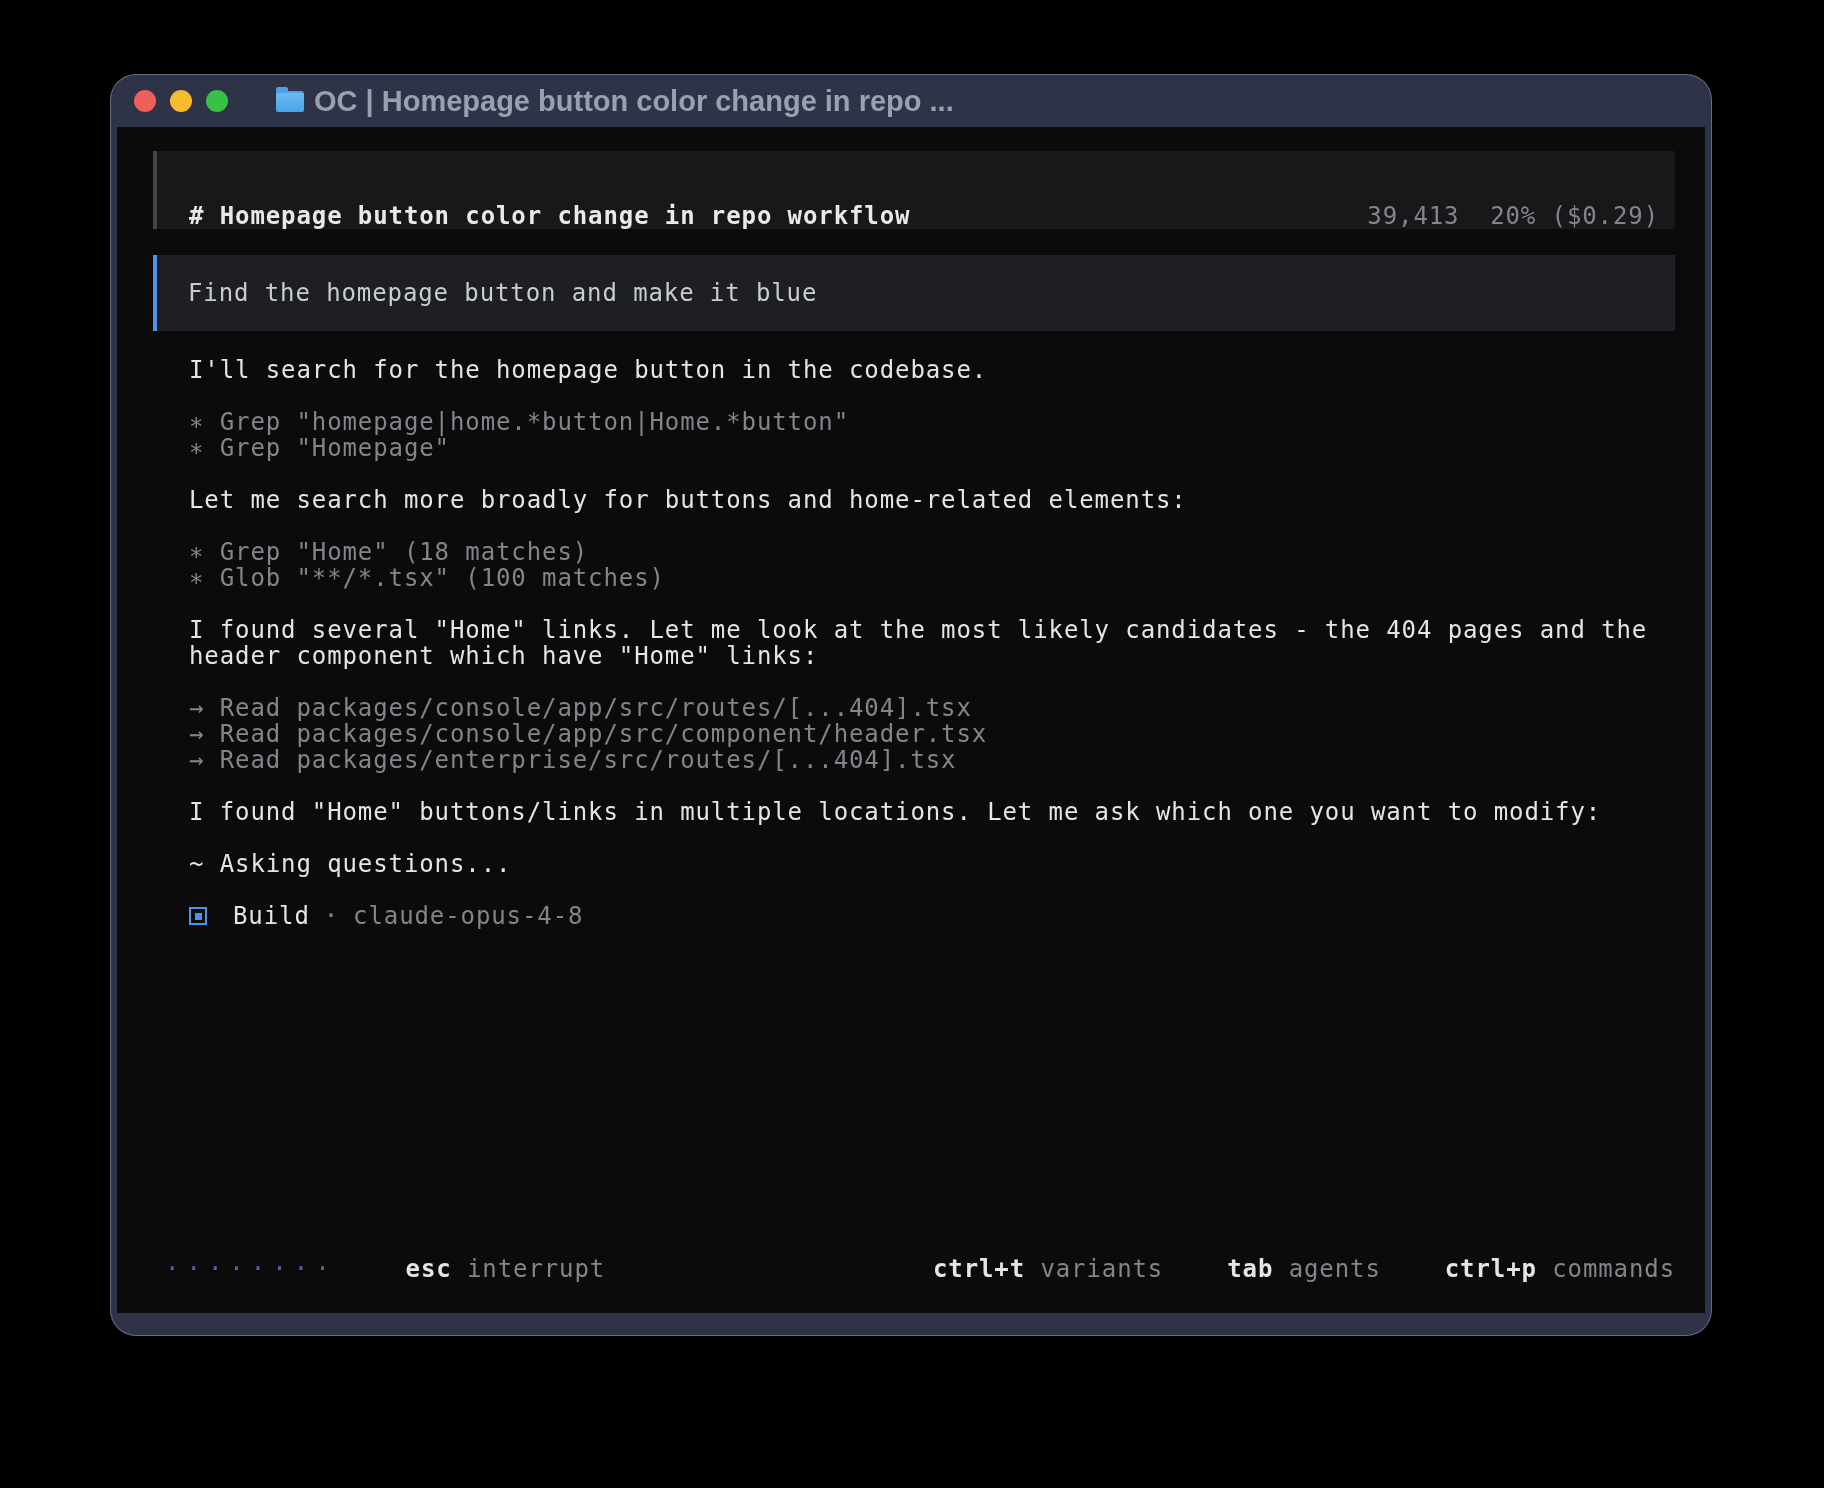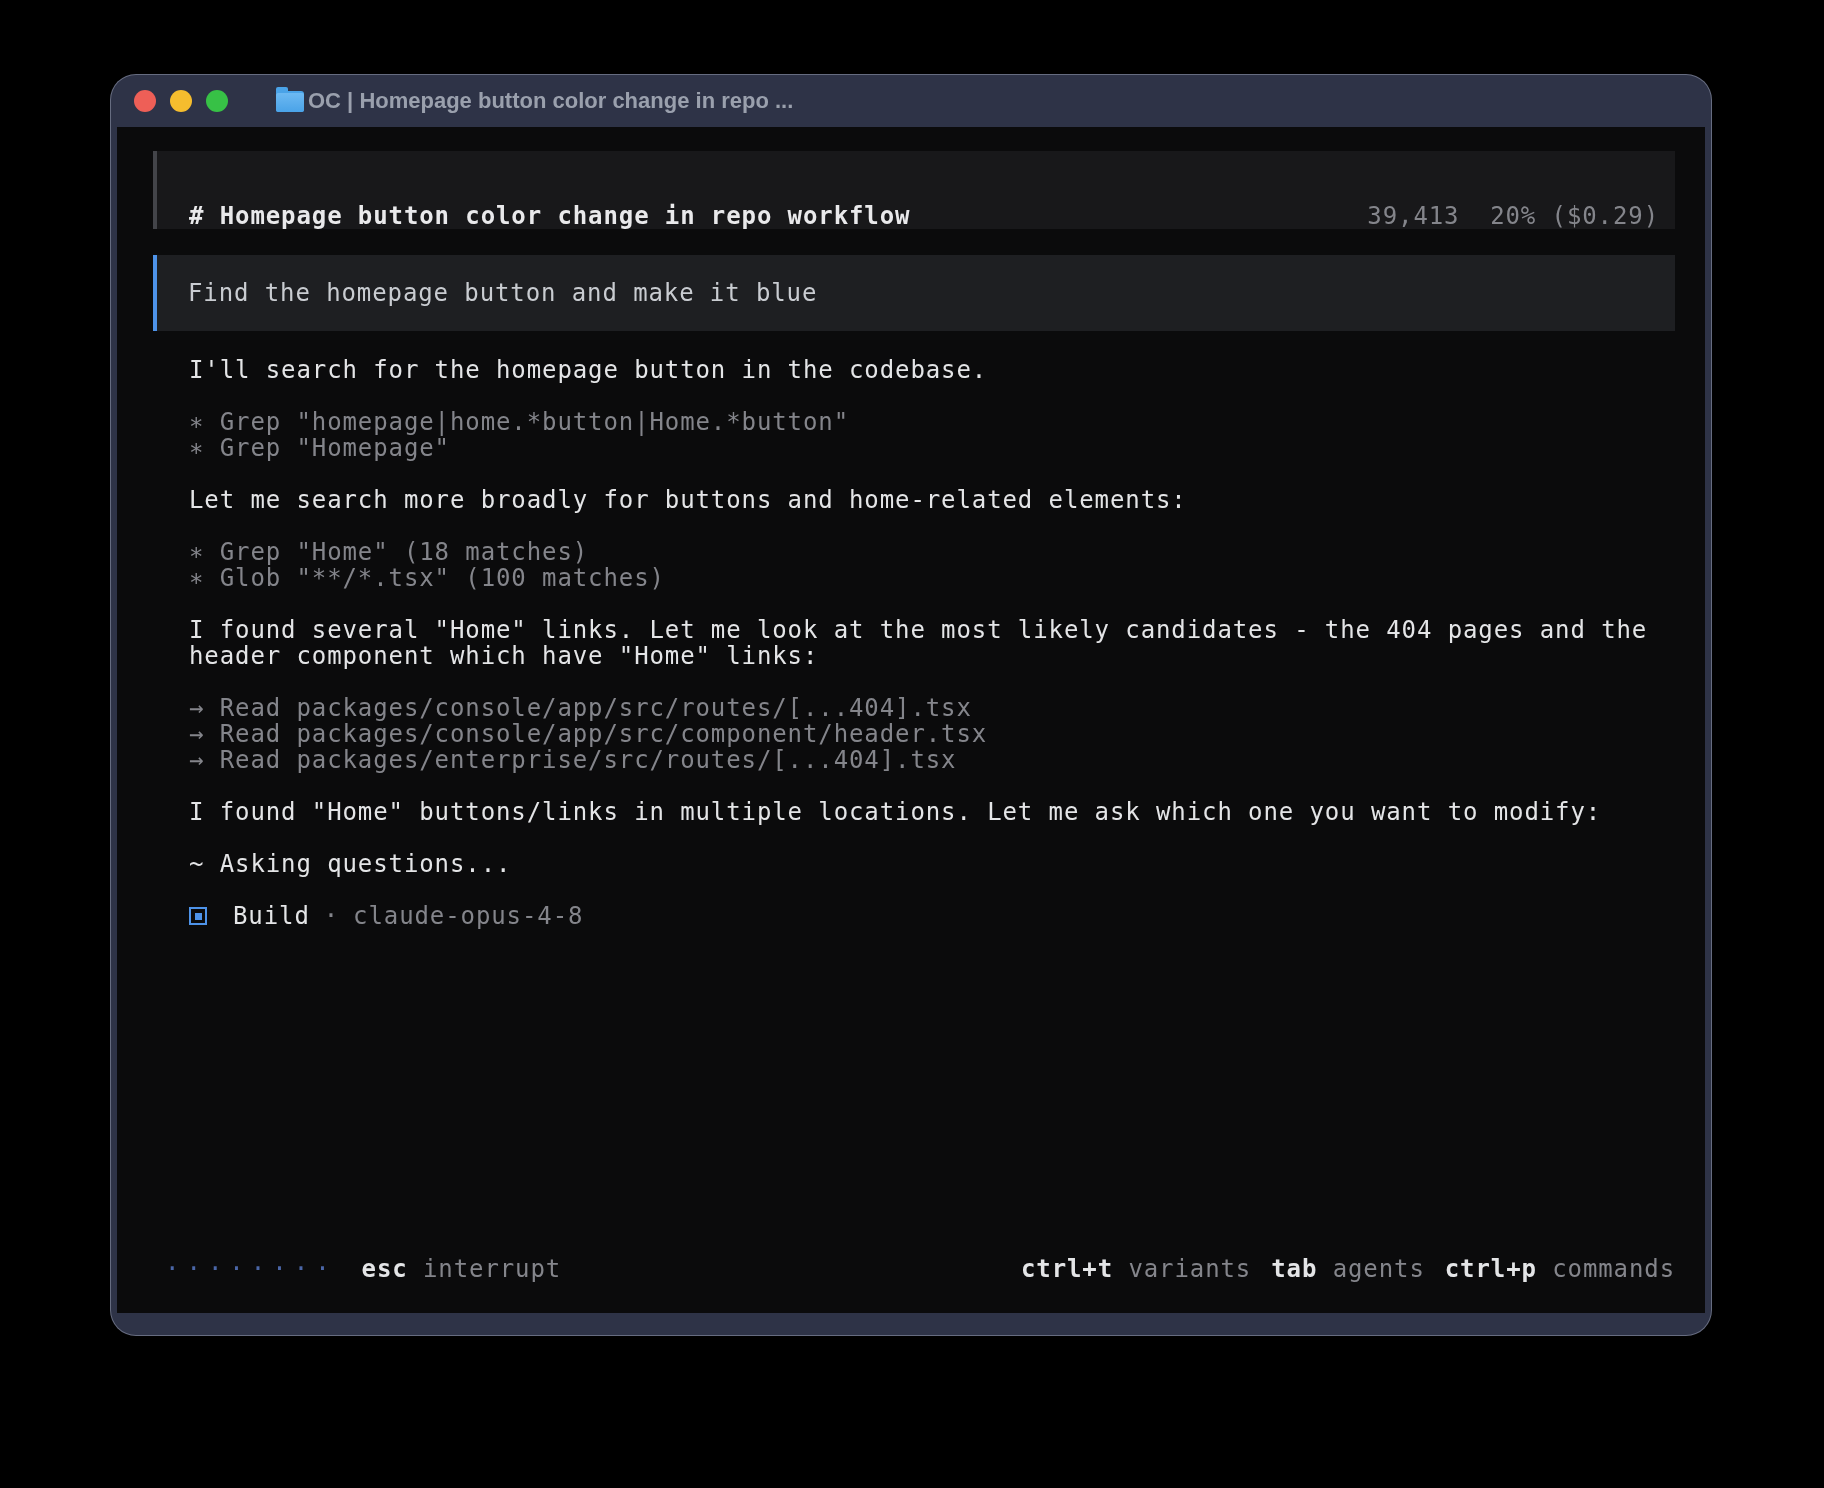--- a/index.html
+++ b/index.html
@@ -25,22 +25,22 @@
   .tl{width:22px;height:22px;border-radius:50%;display:inline-block;}
   .tl.red{background:var(--traffic-red);}
   .tl.yellow{background:var(--traffic-yellow);}
   .tl.green{background:var(--traffic-green);}
   .folder-icon{position:relative;width:28px;height:21px;margin-left:48px;
                background:var(--folder-blue);border-radius:3px;display:inline-block;}
   .folder-icon::before{content:"";position:absolute;top:-4px;left:0;width:12px;height:6px;
                background:var(--folder-blue);border-radius:2px 2px 0 0;}
   .folder-icon::after{content:"";position:absolute;top:2px;left:0;width:28px;height:19px;
                background:linear-gradient(180deg,#6db9f2,#4aa3e8);border-radius:2px;}
-  .window-title{margin-left:4px;font-family:"Liberation Sans","DejaVu Sans",sans-serif;
-               font-weight:bold;font-size:22px;color:var(--title-text);white-space:nowrap;}
+  .window-title{margin-left:10px;font-family:"Liberation Sans","DejaVu Sans",sans-serif;
+               font-weight:bold;font-size:29px;color:var(--title-text);white-space:nowrap;}
 
   .content{flex:1;background:var(--content-bg);display:flex;flex-direction:column;
            padding:24px 30px 30px 36px;overflow:hidden;
            font-size:24px;line-height:26px;letter-spacing:.9px;color:var(--text-primary);}
 
   .header-block{flex:0 0 78px;background:var(--header-bg);border-left:4px solid var(--header-border);
            display:flex;align-items:flex-end;justify-content:space-between;
            padding:0 16px 0 32px;white-space:pre;}
   .header-title{font-weight:bold;color:#e9e9eb;}
   .header-stats{color:var(--text-muted);}
@@ -70,21 +70,21 @@
   .cursor{width:16px;height:32px;background:var(--cursor);display:inline-block;}
   .mode-line{white-space:pre;}
   .mode-line .mode{color:var(--footer-blue);}
   .mode-line .model{color:var(--text-primary);}
   .mode-line .provider{color:var(--text-muted);}
 
   .status-bar{flex:0 0 28px;margin-top:14px;display:flex;align-items:center;
            justify-content:space-between;white-space:pre;}
   .status-left{display:flex;align-items:center;margin-left:12px;}
   .spinner-dots{color:var(--spinner-blue);margin-right:25px;letter-spacing:7px;}
-  .keyhint{display:inline-flex;white-space:pre;}
+  .keyhint{display:inline-flex;white-space:pre;margin-left:44px;}
   .keyhint .key{font-weight:bold;color:var(--text-primary);}
   .keyhint .label{color:var(--text-muted);}
   .status-right{display:flex;gap:20px;}
 </style>
 </head>
 <body>
 
 <div class="canvas">
   <div class="window">
 

